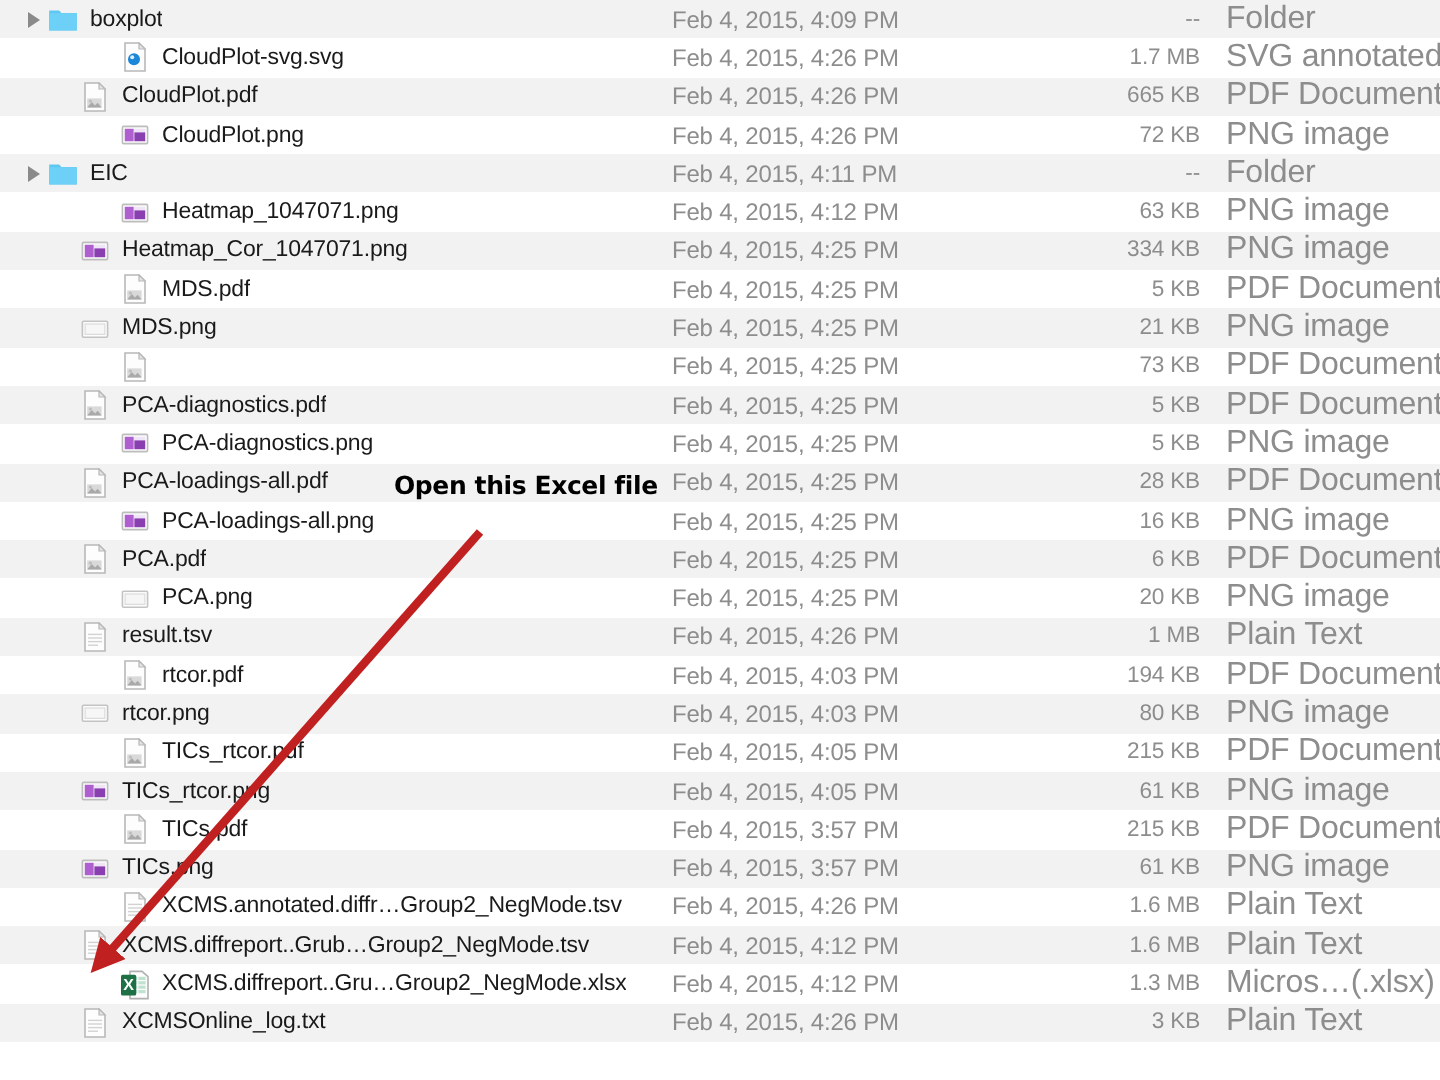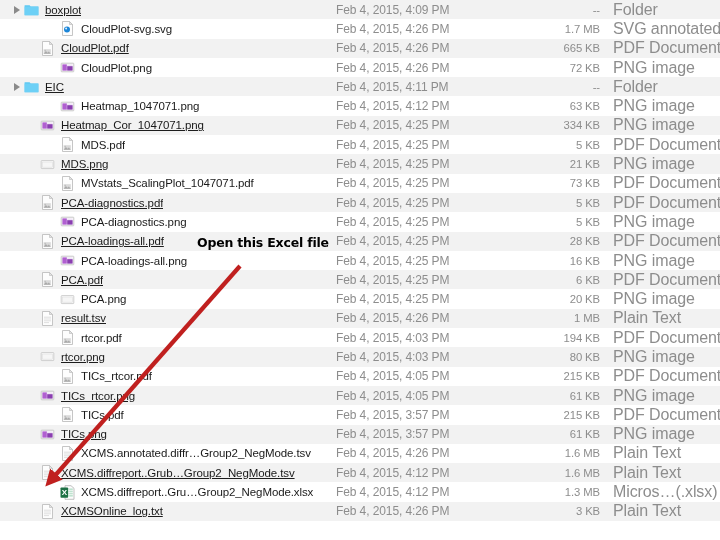--- a/index.html
+++ b/index.html
@@ -22,21 +22,20 @@
   .row {
     display: flex;
     align-items: center;
     height: 19.3px;
     font-size: 11.5px;
     color: #1d1d1d;
     position: relative;
   }
   .row.alt {
     background: #f2f2f2;
-    text-decoration: underline;
   }
   .row.plain {
     background: #ffffff;
     padding-left: 20px;
   }
   .disclosure {
     width: 14px;
     min-width: 14px;
     display: flex;
     align-items: center;
@@ -282,21 +281,20 @@
       <span class="indent"></span>
       <span class="icon">
     <svg width="15" height="15" viewBox="0 0 15 15">
       <path d="M2.5 0.5 h7 l3 3 v11 h-10 z" fill="#fdfdfd" stroke="#b8b8b8" stroke-width="0.8"></path>
       <path d="M9.5 0.5 v3 h3 z" fill="#e4e4e4" stroke="#b8b8b8" stroke-width="0.6"></path>
       <rect x="3.6" y="8.2" width="7.2" height="4.6" fill="#d9d9d9"></rect>
                    <path d="M3.6 12.8 l2.3-2.8 1.6 1.8 1.3-1.4 2 2.4 z" fill="#a9a9a9"></path>
                    <circle cx="5.2" cy="9.5" r="0.8" fill="#bdbdbd"></circle>
     </svg>
       </span>
-      <span class="fname">MVstats_ScalingPlot_1047071.pdf</span>
       <span class="col-date">Feb 4, 2015, 4:25 PM</span>
       <span class="col-size">73 KB</span>
       <span class="col-kind">PDF Document</span>
     </div>
     <div class="row alt">
       <span class="disclosure spacer">
         <span class="tri"></span>
       </span>
       <span class="indent"></span>
       <span class="icon">

